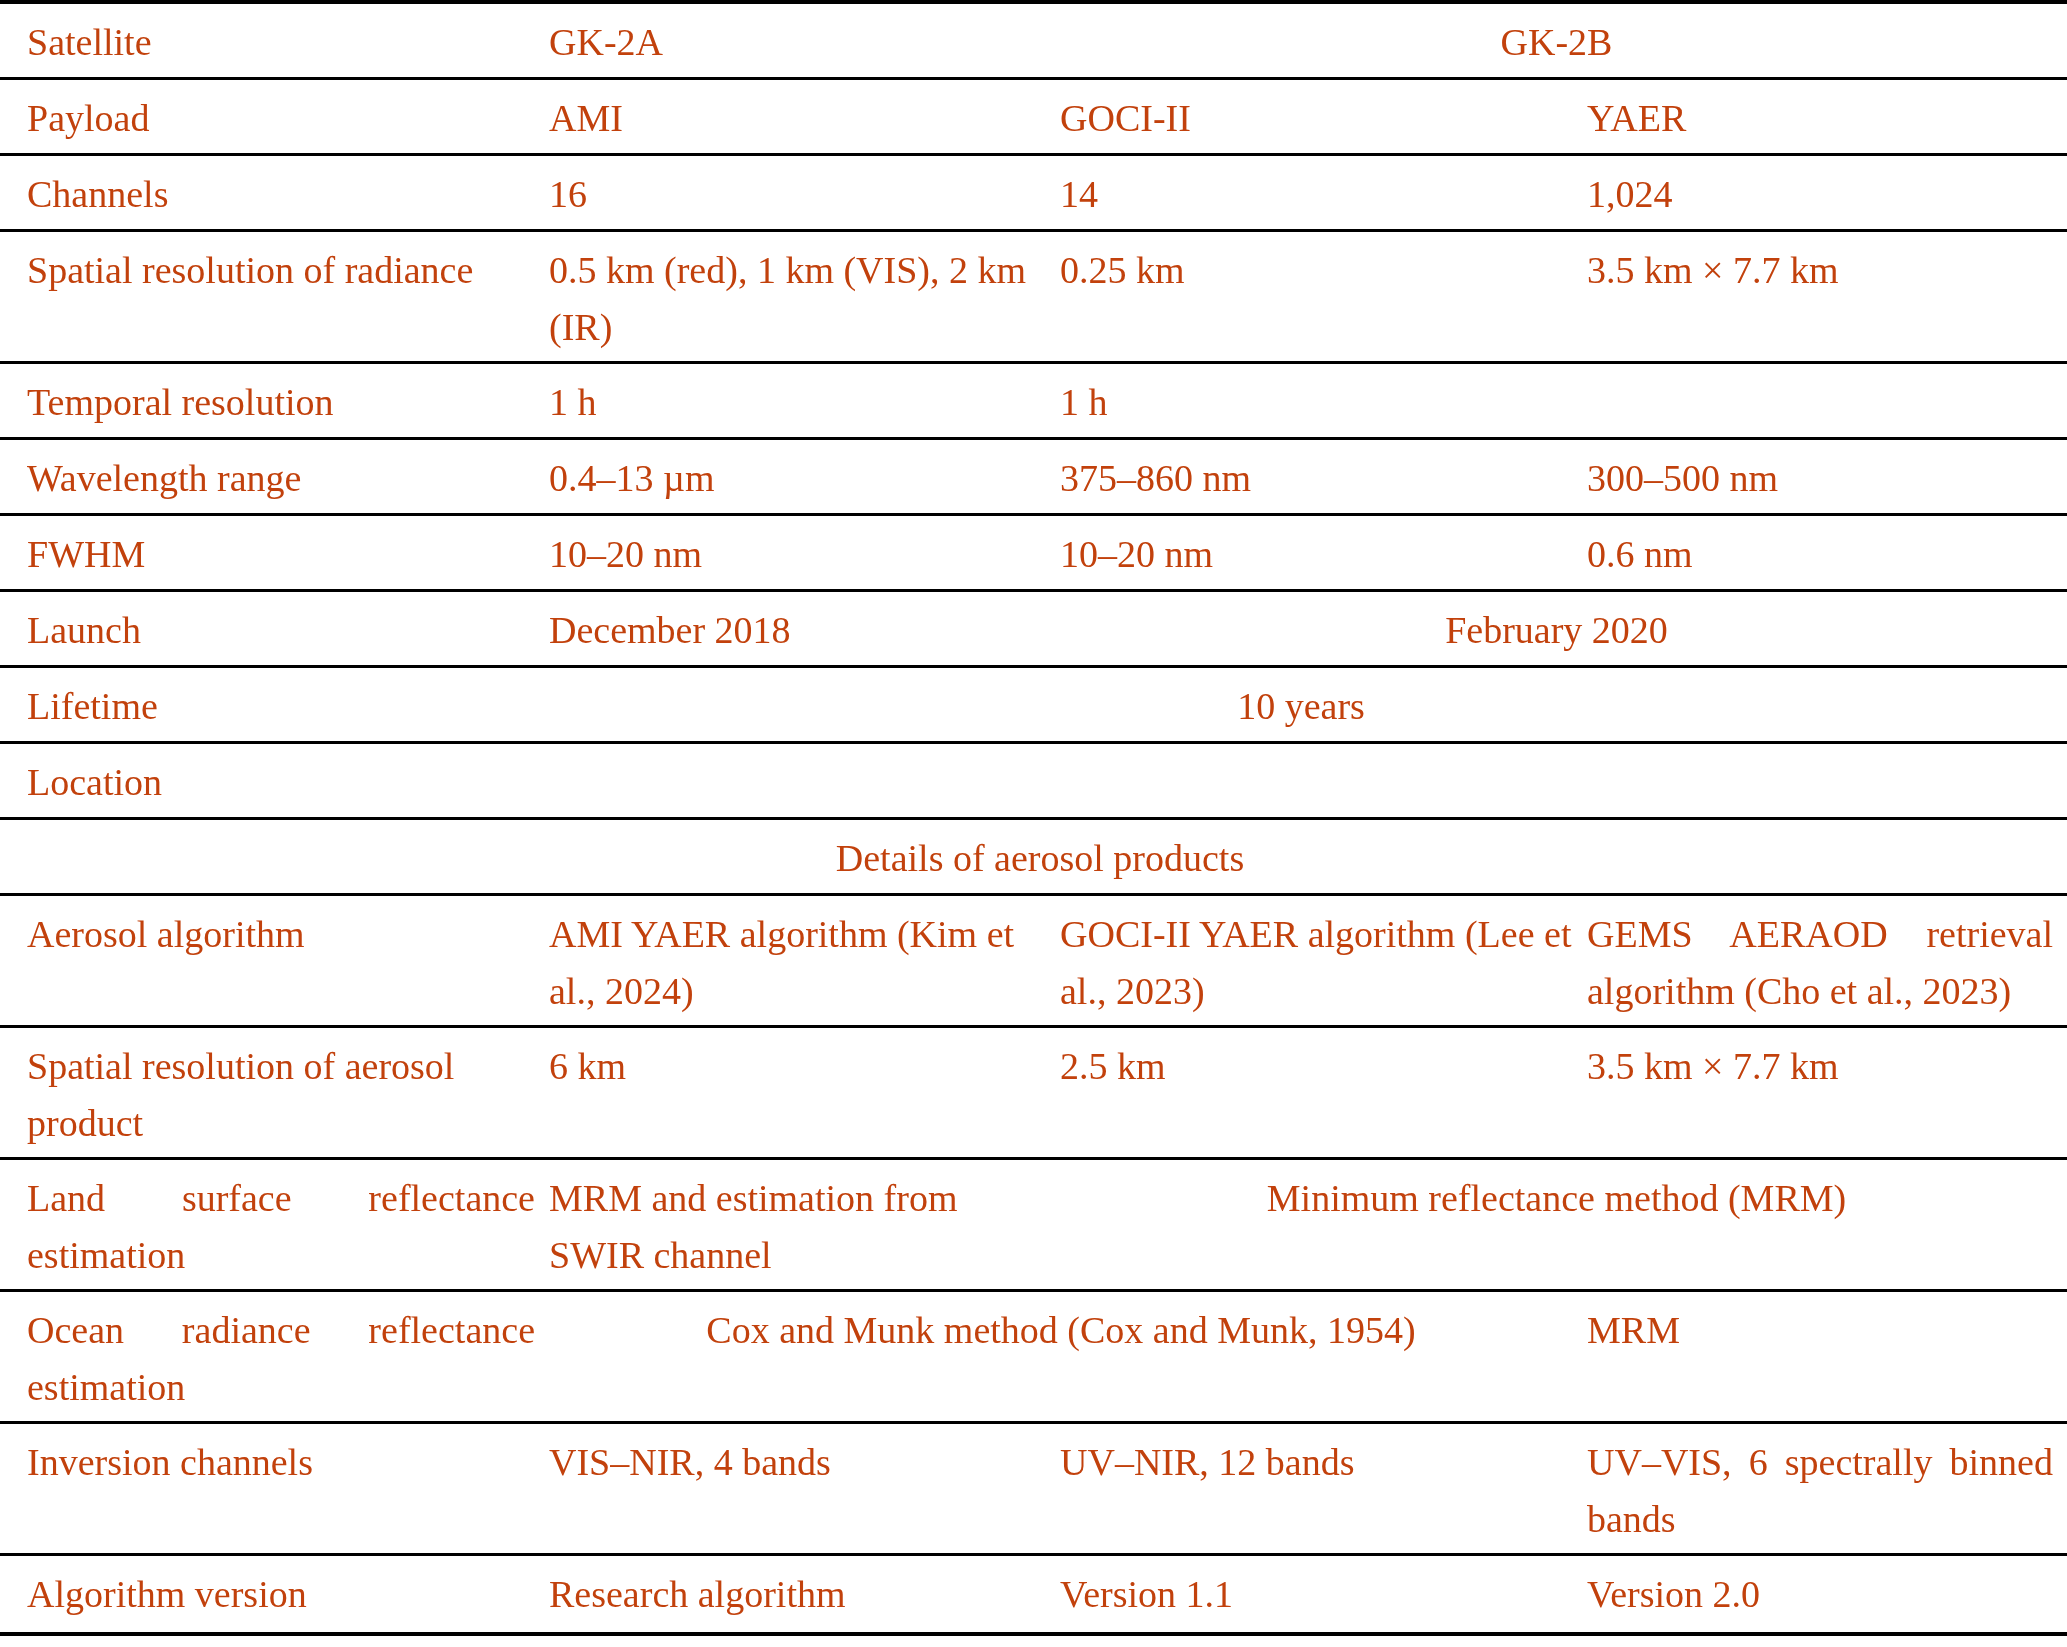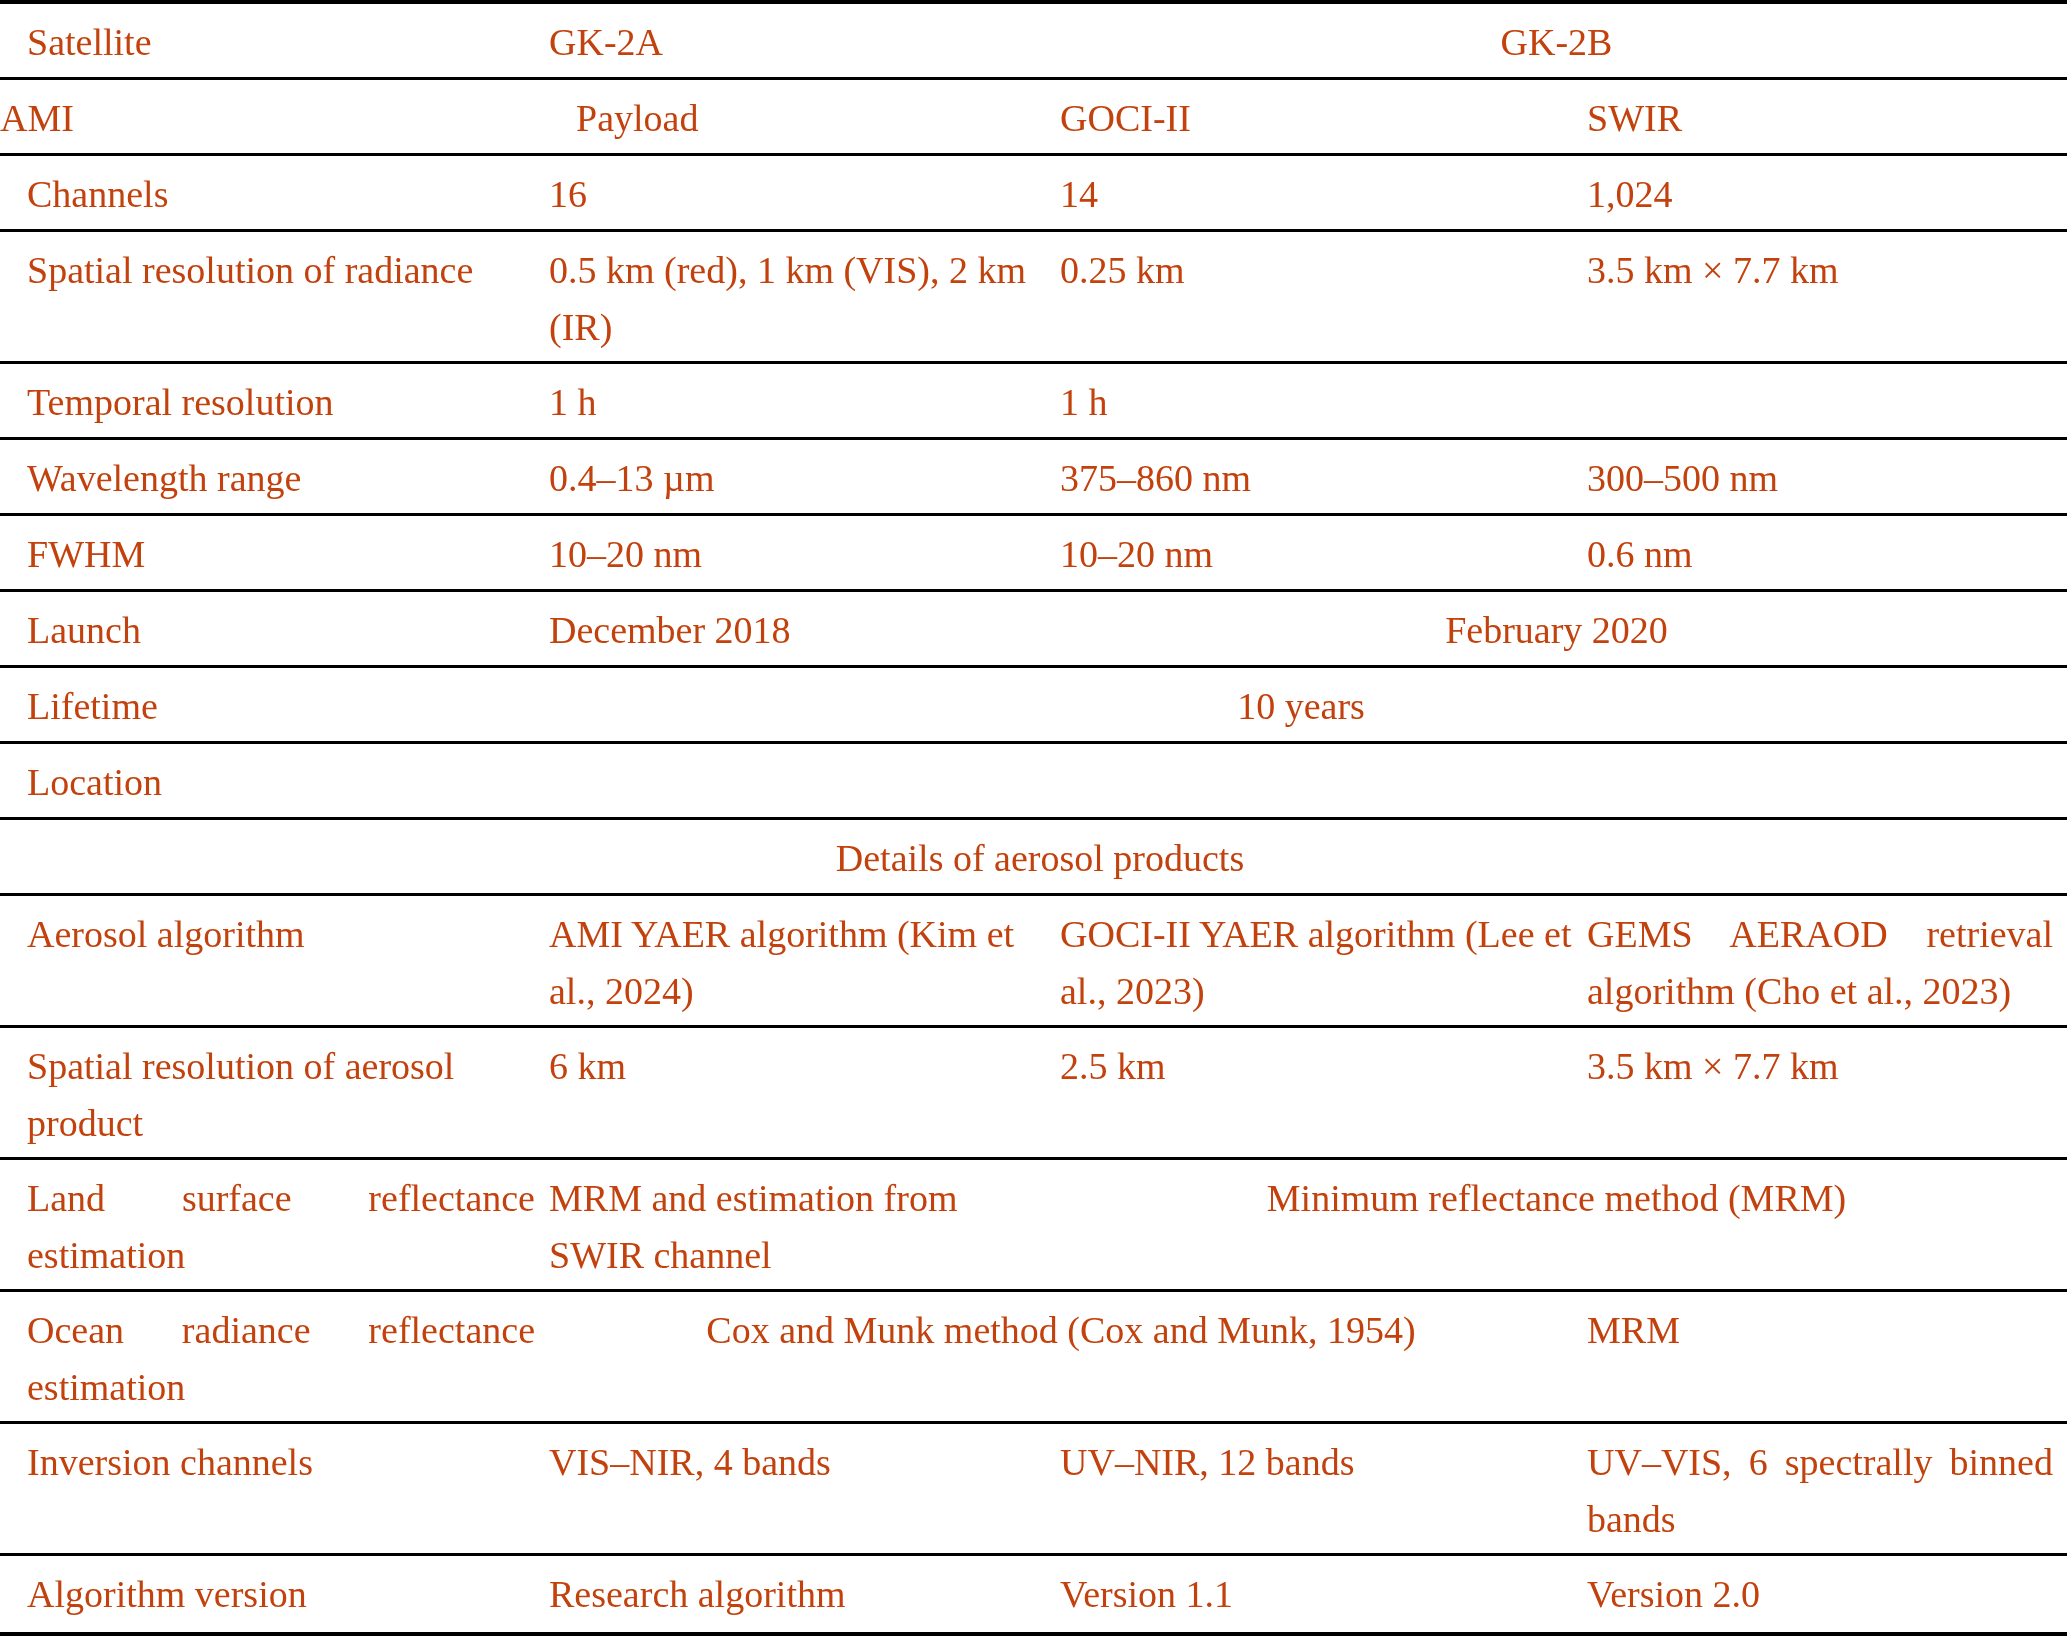--- a/index.html
+++ b/index.html
@@ -43,24 +43,24 @@
 
 <div class="paper-table">
 
   <div class="row">
     <div class="cell c1">Satellite</div>
     <div class="cell">GK-2A</div>
     <div class="cell c4 span2 center">GK-2B</div>
   </div>
 
   <div class="row">
+    <div class="cell c1">Payload</div>
     <div class="cell">AMI</div>
-    <div class="cell c1">Payload</div>
     <div class="cell">GOCI-II</div>
-    <div class="cell c4">SWIR</div>
+    <div class="cell c4">YAER</div>
   </div>
 
   <div class="row">
     <div class="cell c1">Channels</div>
     <div class="cell">16</div>
     <div class="cell">14</div>
     <div class="cell c4">1,024</div>
   </div>
 
   <div class="row">

